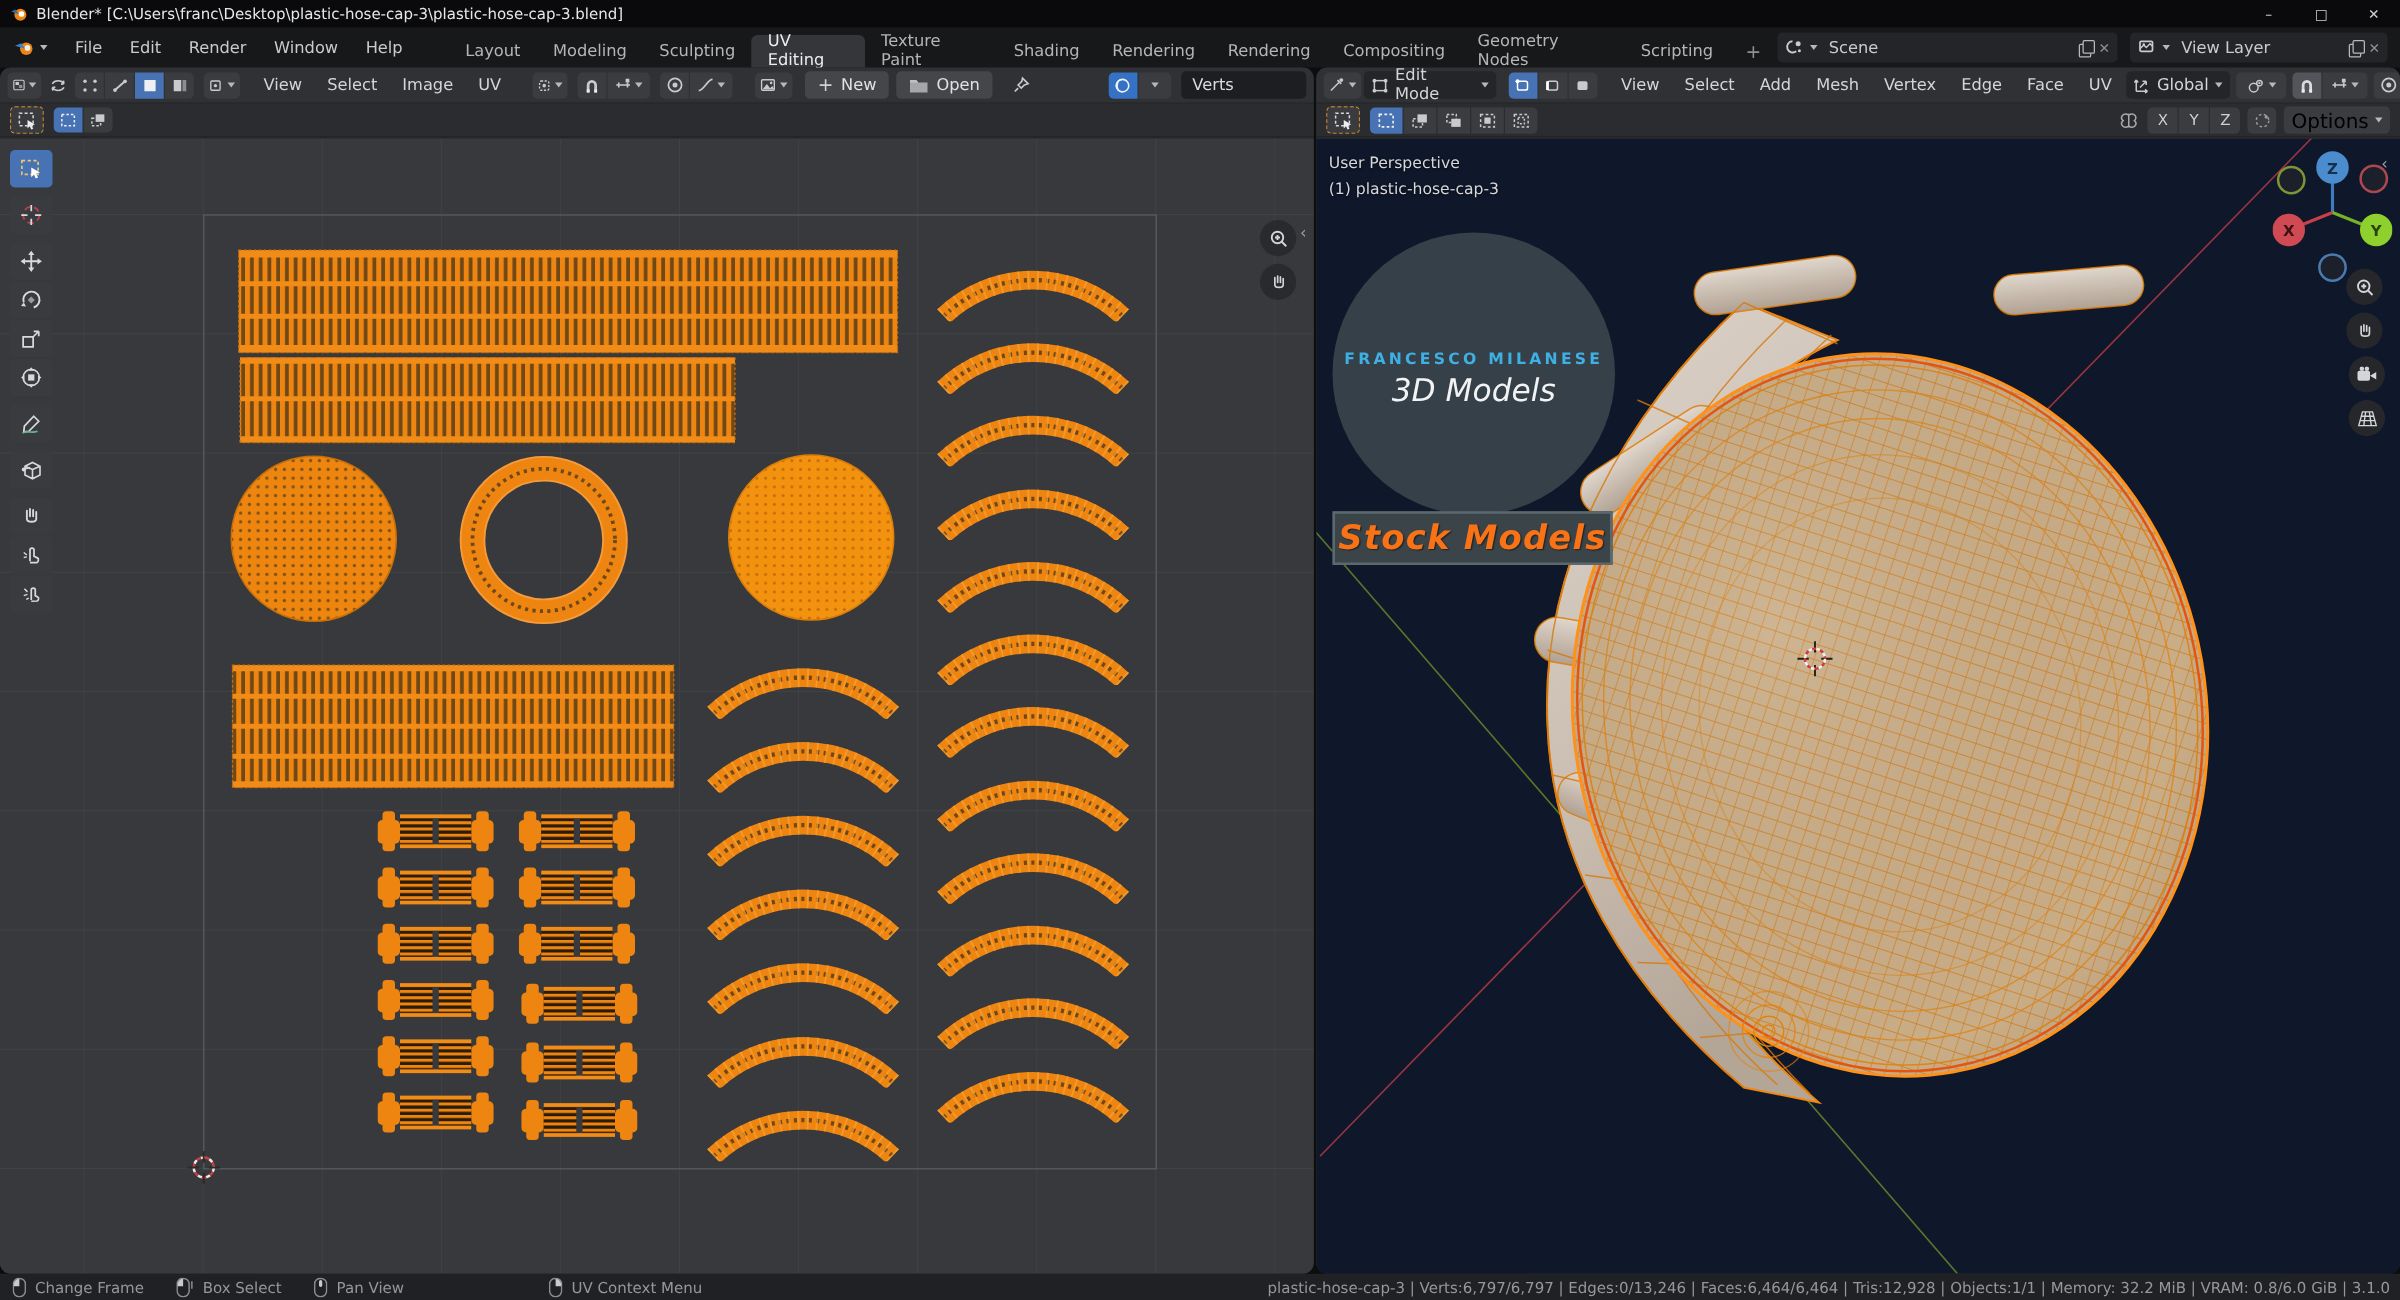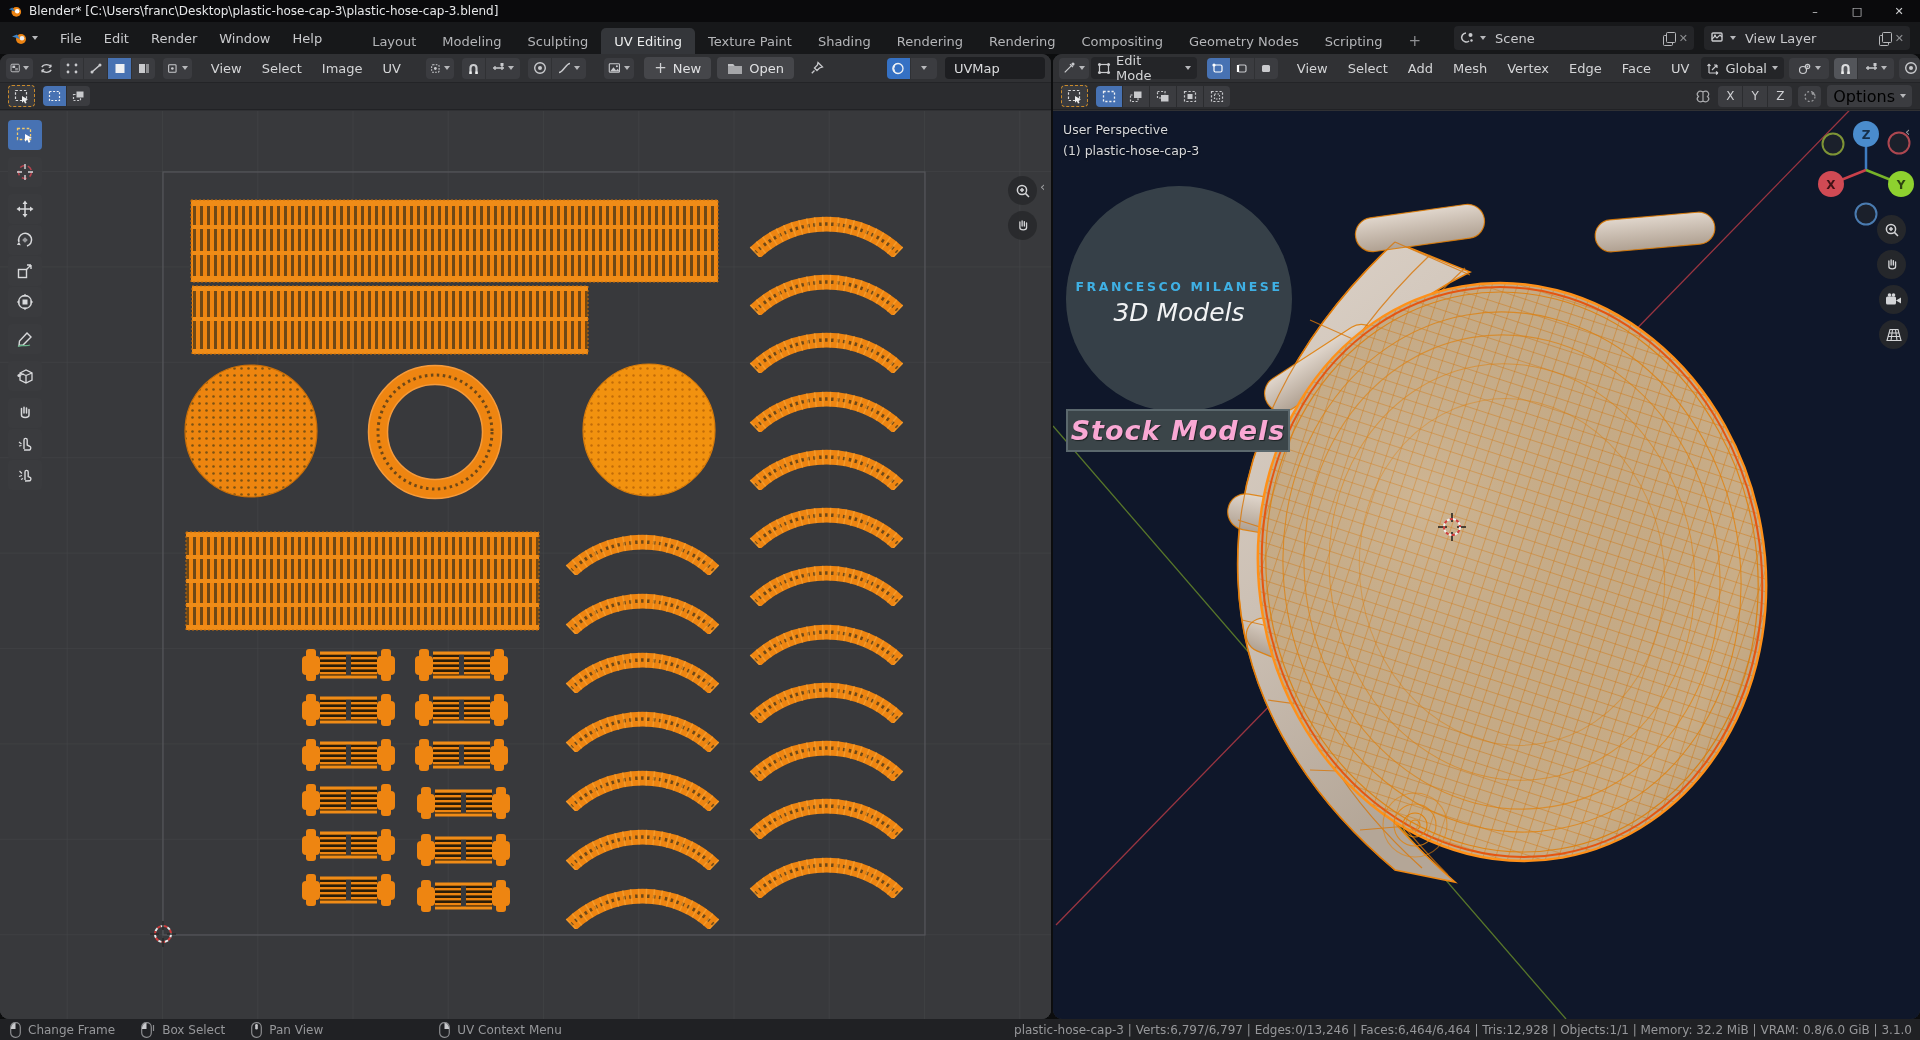--- a/index.html
+++ b/index.html
@@ -72,21 +72,21 @@
   .ovtext { color:#d7d8da; font-size:12.5px; text-shadow:0 1px 2px rgba(0,0,0,.6); }
   .fmlogo { left:1066px; top:186px; width:226px; height:226px; border-radius:50%;
             background:rgba(56,67,74,.96); display:flex; flex-direction:column; align-items:center;
             justify-content:center; }
   .fmrow { font-style:italic; font-weight:bold; font-size:104px; line-height:.85; letter-spacing:-4px; }
   .fmF { color:#fff; } .fmM { color:#35a7de; }
   .fmname { color:#3fb0e4; font-size:12.5px; letter-spacing:2.6px; margin-top:8px; font-weight:bold;}
   .fmsub { color:#f2f3f4; font-size:25px; font-style:italic; margin-top:4px; }
   .stockbanner { left:1066px; top:409px; width:224px; height:43px; background:#3b4549;
                  border:2px solid #5b686d; display:flex; align-items:center; justify-content:center; }
-  .stocktext { color:#f9a8d4; font-size:27px; font-weight:bold; font-style:italic;
+  .stocktext { color:#f97316; font-size:27px; font-weight:bold; font-style:italic;
                text-shadow:1px 1px 1px rgba(0,0,0,.5); letter-spacing:1px; }
 
   
   .statusbar { left:0; top:1019px; width:1920px; height:21px; background:#202124; display:flex;
                align-items:center; color:#96979a; font-size:12px; }
   .stitem { display:flex; align-items:center; gap:7px; }
   .sinfo { margin-left:auto; padding-right:8px; color:#96979a; white-space:nowrap; }
 
   svg { display:block; }
   .noptr { pointer-events:none; }
@@ -132,21 +132,21 @@
       <div class="tab">Texture Paint</div>
       <div class="tab">Shading</div>
       <div class="tab">Rendering</div>
       <div class="tab">Rendering</div>
       <div class="tab">Compositing</div>
       <div class="tab">Geometry Nodes</div>
       <div class="tab">Scripting</div>
       <div class="tab add">+</div>
     </div>
     <div style="margin-left:auto; display:flex; gap:10px; padding-right:10px;">
-      <div class="chip" style="width:240px;justify-content:flex-end;">
+      <div class="chip" style="width:272px;justify-content:flex-end;">
         <svg width="15" height="14" viewBox="0 0 15 14">
           <path d="M6,2 a4.5,4.5 0 1 0 3,8" fill="none" stroke="#c9cacd" stroke-width="1.5"></path>
           <circle cx="10.5" cy="4" r="2" fill="#c9cacd"></circle>
             <circle cx="11.5" cy="9.5" r="1.2" fill="#c9cacd"></circle>
         </svg>
         <span class="chev"></span>
         <span style="flex:1; padding-left:4px;">Scene</span>
         <span class="copyic"></span>
         <span class="xic">✕</span>
       </div>
@@ -287,21 +287,21 @@
           <svg width="14" height="13" viewBox="0 0 14 13">
             <circle cx="7" cy="6.5" r="5" fill="none" stroke="#eef1f4" stroke-width="1.3"></circle>
             <path d="M7,1.5 a5,5 0 0 0 0,10 M4,2.5 a6,7 0 0 0 0,8" stroke="#eef1f4" stroke-width="1" fill="none"></path>
           </svg>
           </div>
         <div class="sbtn" style="width:26px;">
           <span class="chev"></span>
           </div>
       </div>
       <div class="field" style="width:154px; margin-left:6px;">
-        <span>UVMap</span>
+        <span>Verts</span>
       </div>
     </div>
 
     <div class="hdr2">
       <div class="toolbtn2">
         <svg width="16" height="15" viewBox="0 0 16 15">
           <rect x="1.5" y="1.5" width="11" height="10" fill="none" stroke="#d8d9db" stroke-width="1.2" stroke-dasharray="2.4 1.8"></rect>
           <path d="M8,7 L14,10.5 L11.2,11.2 L12.6,14 L11,14.6 L9.8,11.9 L8,13.8 Z" fill="#eceded"></path>
         </svg>
       </div>

